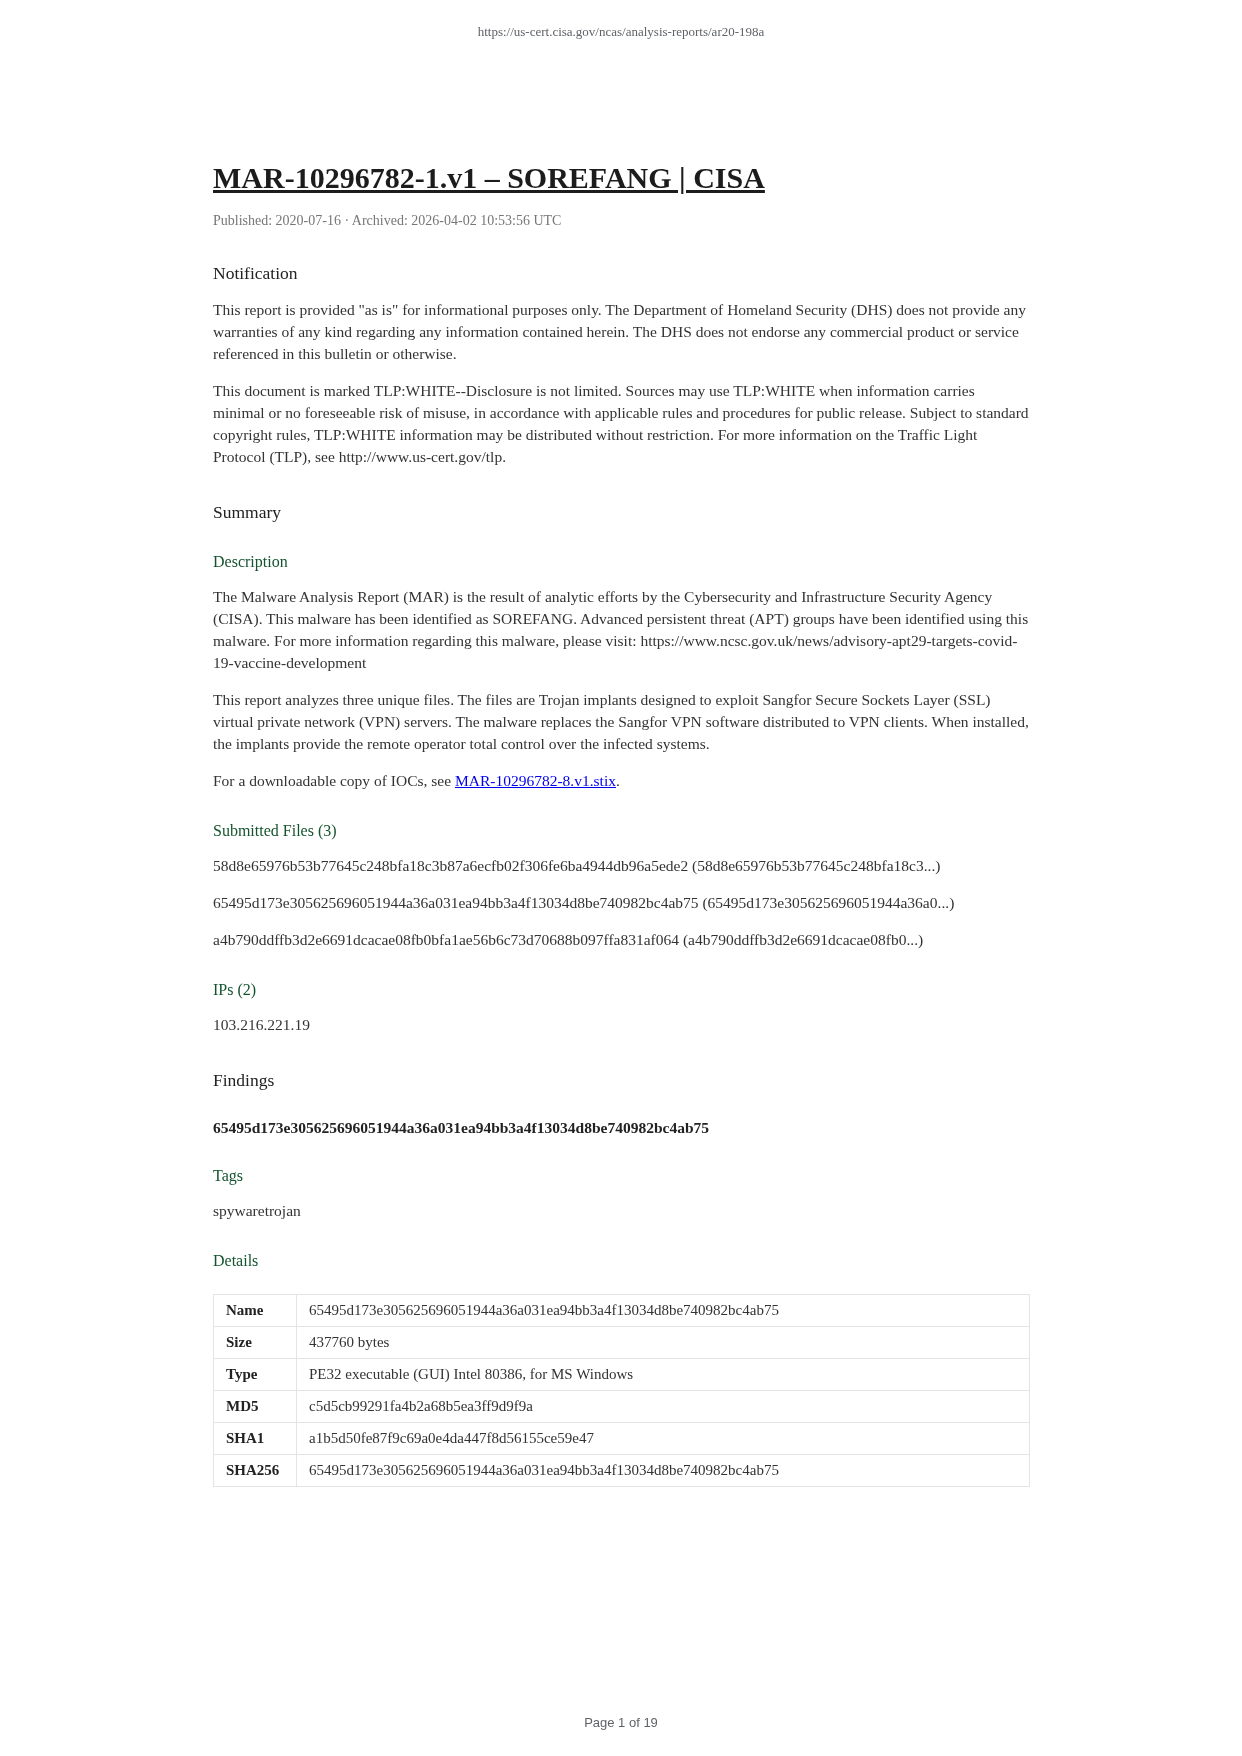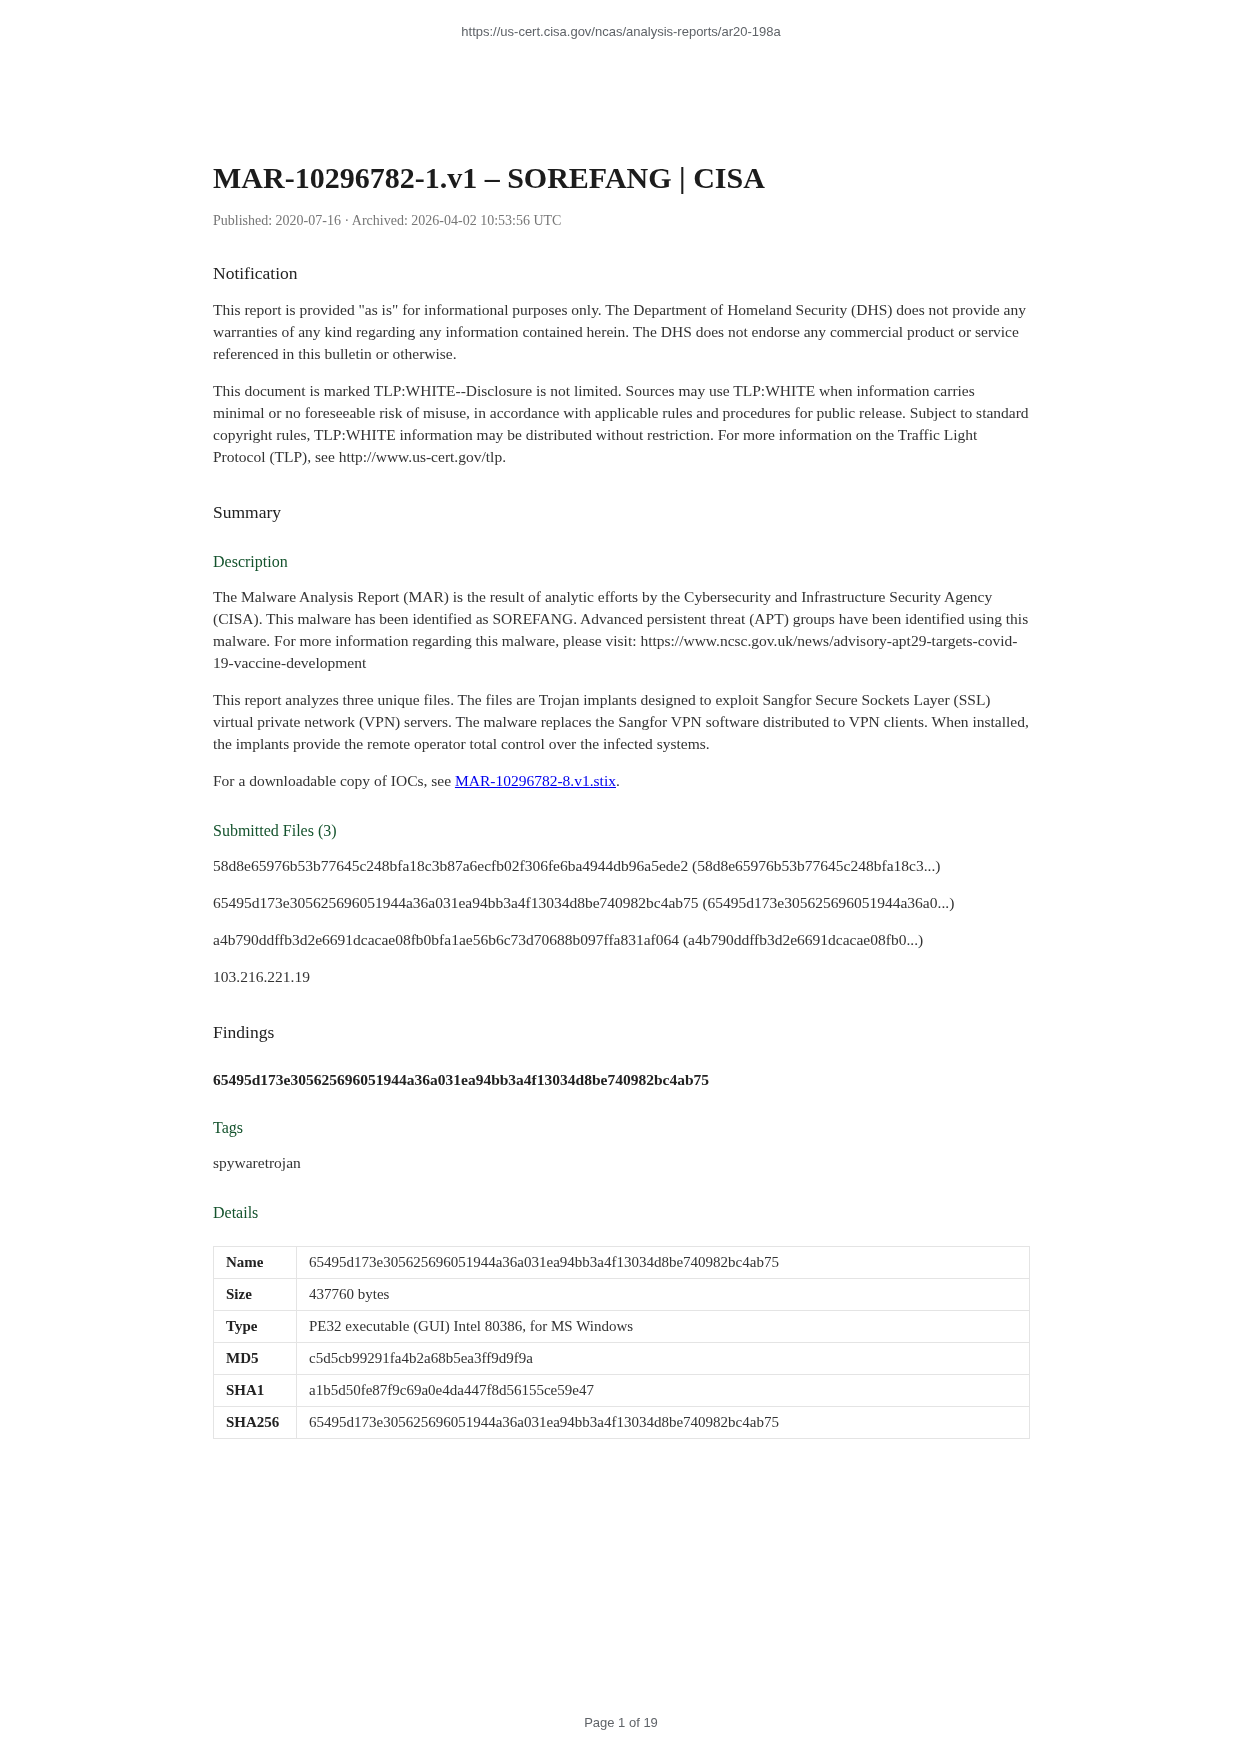--- a/index.html
+++ b/index.html
@@ -13,36 +13,37 @@
     position: relative;
     font-family: "Liberation Serif", serif;
     color: #333333;
   }
   .browser-url {
     position: absolute;
     top: 24px;
     left: 0;
     width: 100%;
     text-align: center;
-    font-family: Liberation Sans, sans-serif;
+    font-family: Liberation Serif, serif;
     font-size: 13px;
     color: #5f6368;
   }
   .content {
     position: absolute;
     left: 213px;
     top: 0;
     width: 817px;
   }
   h1.title {
     margin: 160px 0 0 0;
     font-size: 30px;
     line-height: 1.2;
     font-weight: bold;
     color: #1c1c1c;
+    text-decoration: underline;
   }
   p.meta {
     margin: 17px 0 0 0;
     font-size: 14px;
     color: #767676;
   }
   h2.sec {
     margin: 34px 0 0 0;
     font-size: 17.5px;
     font-weight: normal;
@@ -123,20 +124,21 @@
   <h3 class="sub">Description</h3>
   <p class="body">The Malware Analysis Report (MAR) is the result of analytic efforts by the Cybersecurity and Infrastructure Security Agency (CISA). This malware has been identified as SOREFANG. Advanced persistent threat (APT) groups have been identified using this malware. For more information regarding this malware, please visit: https://www.ncsc.gov.uk/news/advisory-apt29-targets-covid-19-vaccine-development</p>
   <p class="body">This report analyzes three unique files. The files are Trojan implants designed to exploit Sangfor Secure Sockets Layer (SSL) virtual private network (VPN) servers. The malware replaces the Sangfor VPN software distributed to VPN clients. When installed, the implants provide the remote operator total control over the infected systems.</p>
   <p class="body"><span>For a downloadable copy of IOCs, see </span><a class="link">MAR-10296782-8.v1.stix</a><span>.</span></p>
 
   <h3 class="sub">Submitted Files (3)</h3>
   <p class="body">58d8e65976b53b77645c248bfa18c3b87a6ecfb02f306fe6ba4944db96a5ede2 (58d8e65976b53b77645c248bfa18c3...)</p>
   <p class="body">65495d173e305625696051944a36a031ea94bb3a4f13034d8be740982bc4ab75 (65495d173e305625696051944a36a0...)</p>
   <p class="body">a4b790ddffb3d2e6691dcacae08fb0bfa1ae56b6c73d70688b097ffa831af064 (a4b790ddffb3d2e6691dcacae08fb0...)</p>
 
+  <h3 class="sub">IPs (2)</h3>
   <p class="body">103.216.221.19</p>
 
   <h2 class="sec">Findings</h2>
   <p class="hash-heading">65495d173e305625696051944a36a031ea94bb3a4f13034d8be740982bc4ab75</p>
 
   <h3 class="sub">Tags</h3>
   <p class="body">spywaretrojan</p>
 
   <h3 class="sub">Details</h3>
 

